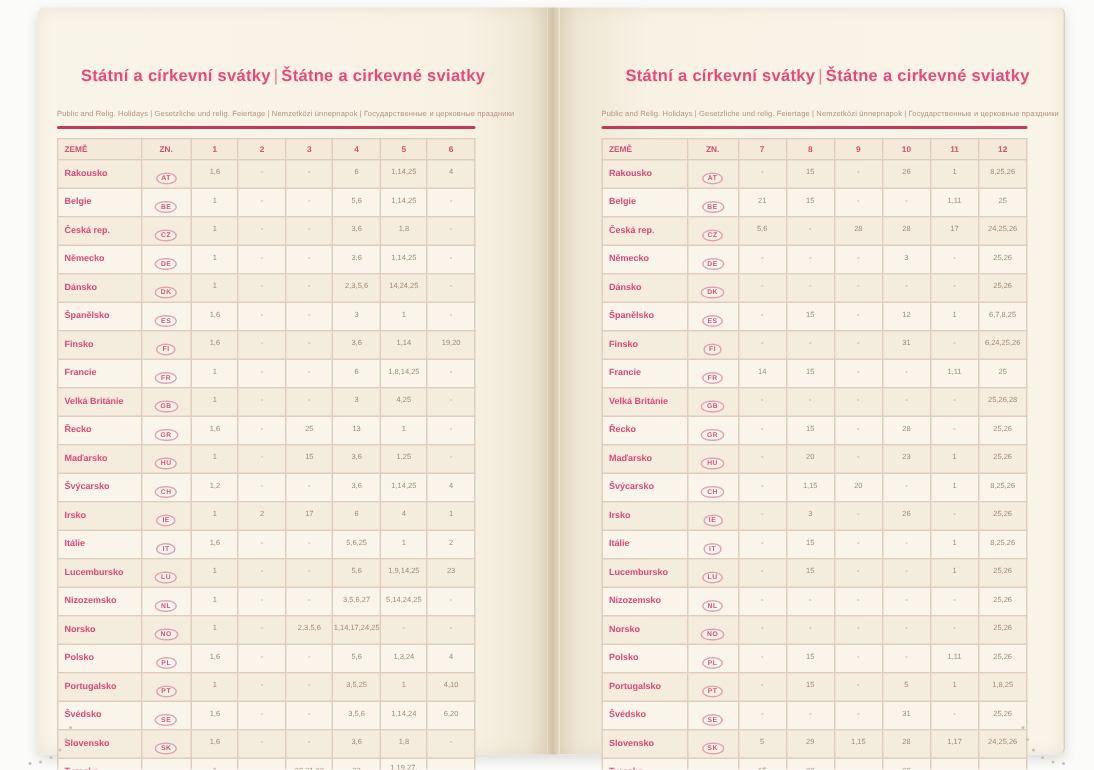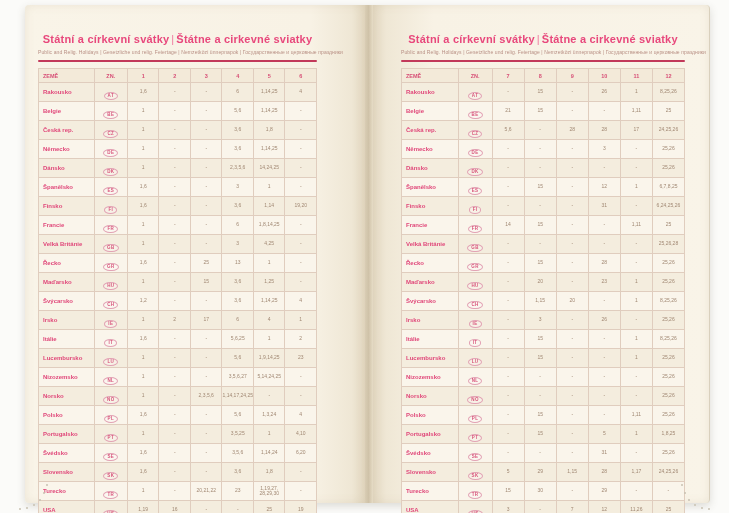--- a/index.html
+++ b/index.html
@@ -26,21 +26,21 @@
   }
   .gutter{width:8px;background:linear-gradient(to right,#d9cdb4 0%,#cfc2a8 45%,#d4c7ae 55%,#e6dcc6 100%);}
   .page.right{
     width:337px;border-radius:0 4px 4px 0;
     padding:24px 24px 0 28px;
     background:linear-gradient(to left,#f9f4e8 0%,#f8f2e5 82%,#efe7d5 96%,#e4d9c3 100%);
     box-shadow:inset 0 0 10px rgba(170,150,115,.16);
     border-right:1px solid #d9d0bd;
   }
   .title{
-    margin:4px;text-align:center;
+    margin:16px;text-align:center;
     font-size:11px;line-height:12px;font-weight:bold;color:#e8487c;
     letter-spacing:.2px;white-space:nowrap;
   }
   .title .sep{font-weight:normal;color:#ef7ba0;padding:0 2px;}
   .subtitle{
     margin-top:3px;text-align:center;
     font-size:5px;line-height:7px;color:#b88f84;
     white-space:nowrap;letter-spacing:.1px;
   }
   .rule{height:2px;background:#c2395a;margin-top:4px;border-radius:1px;}

